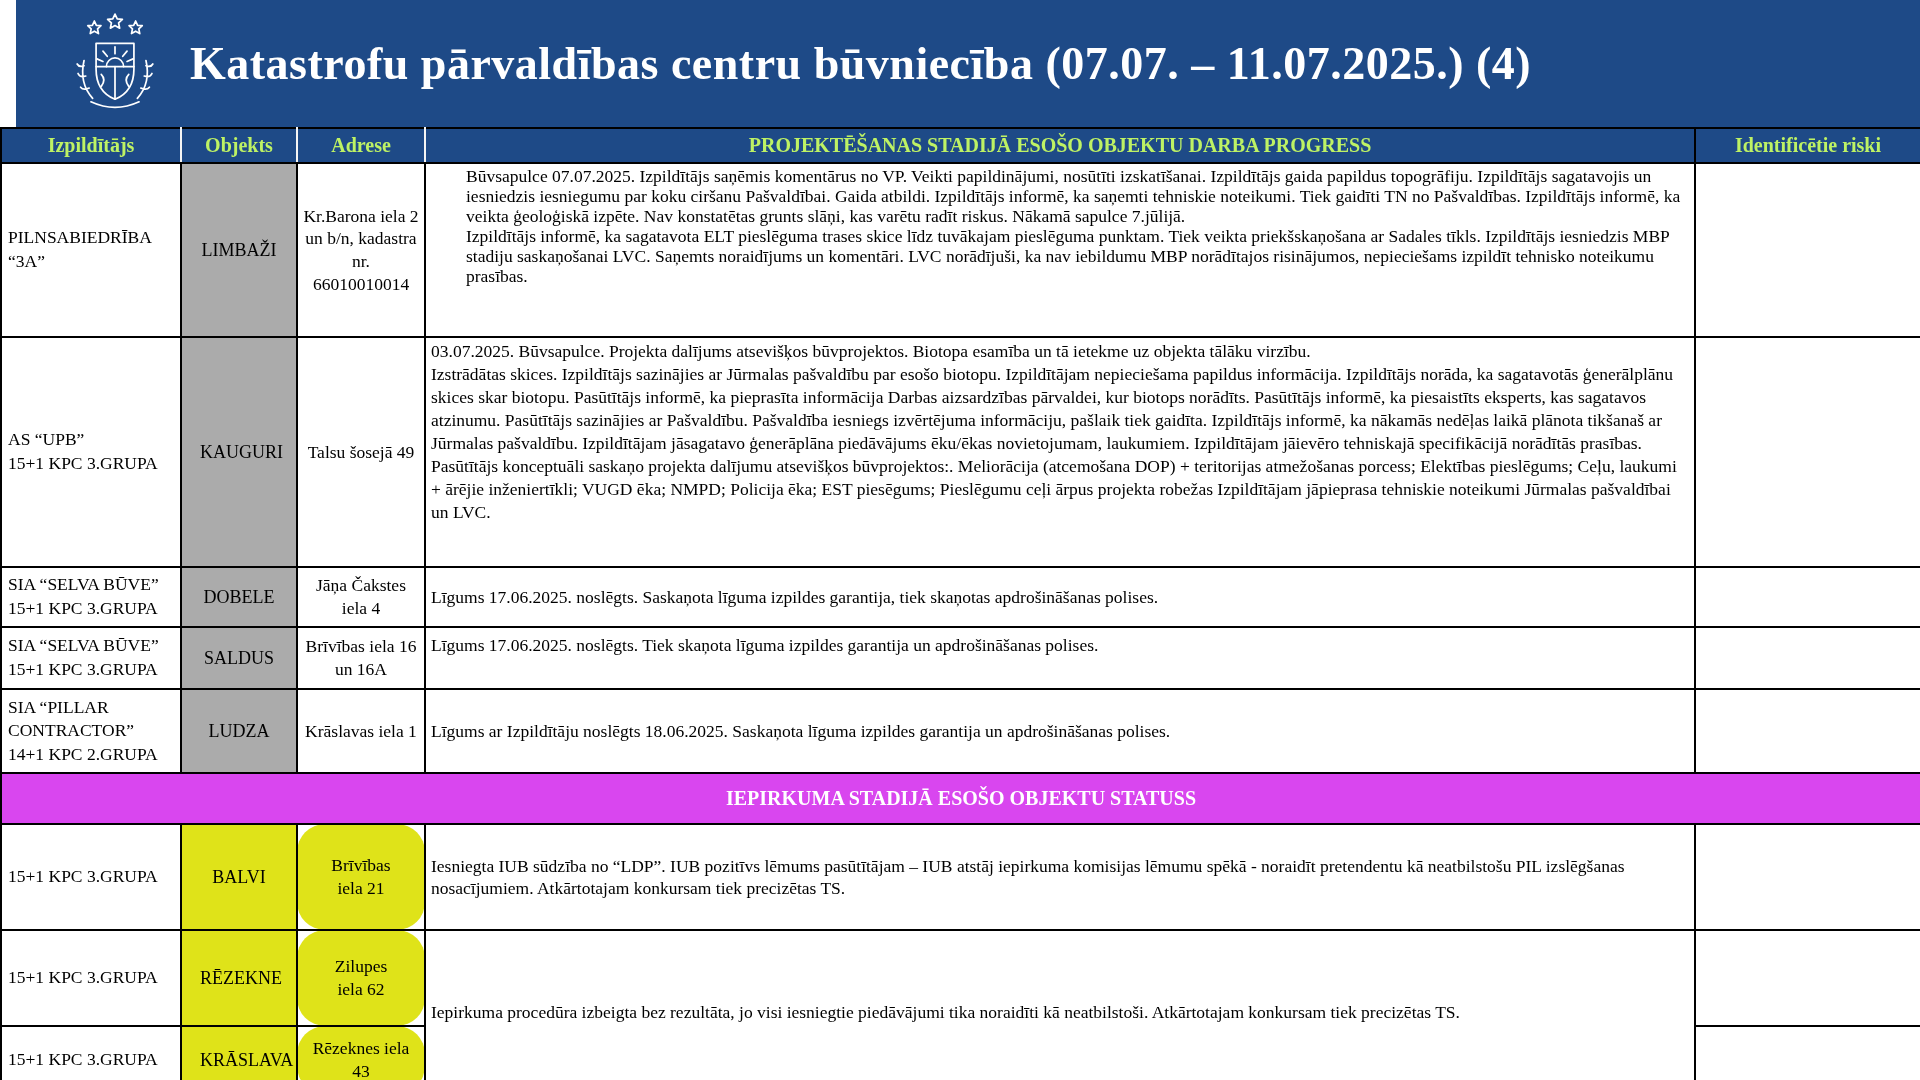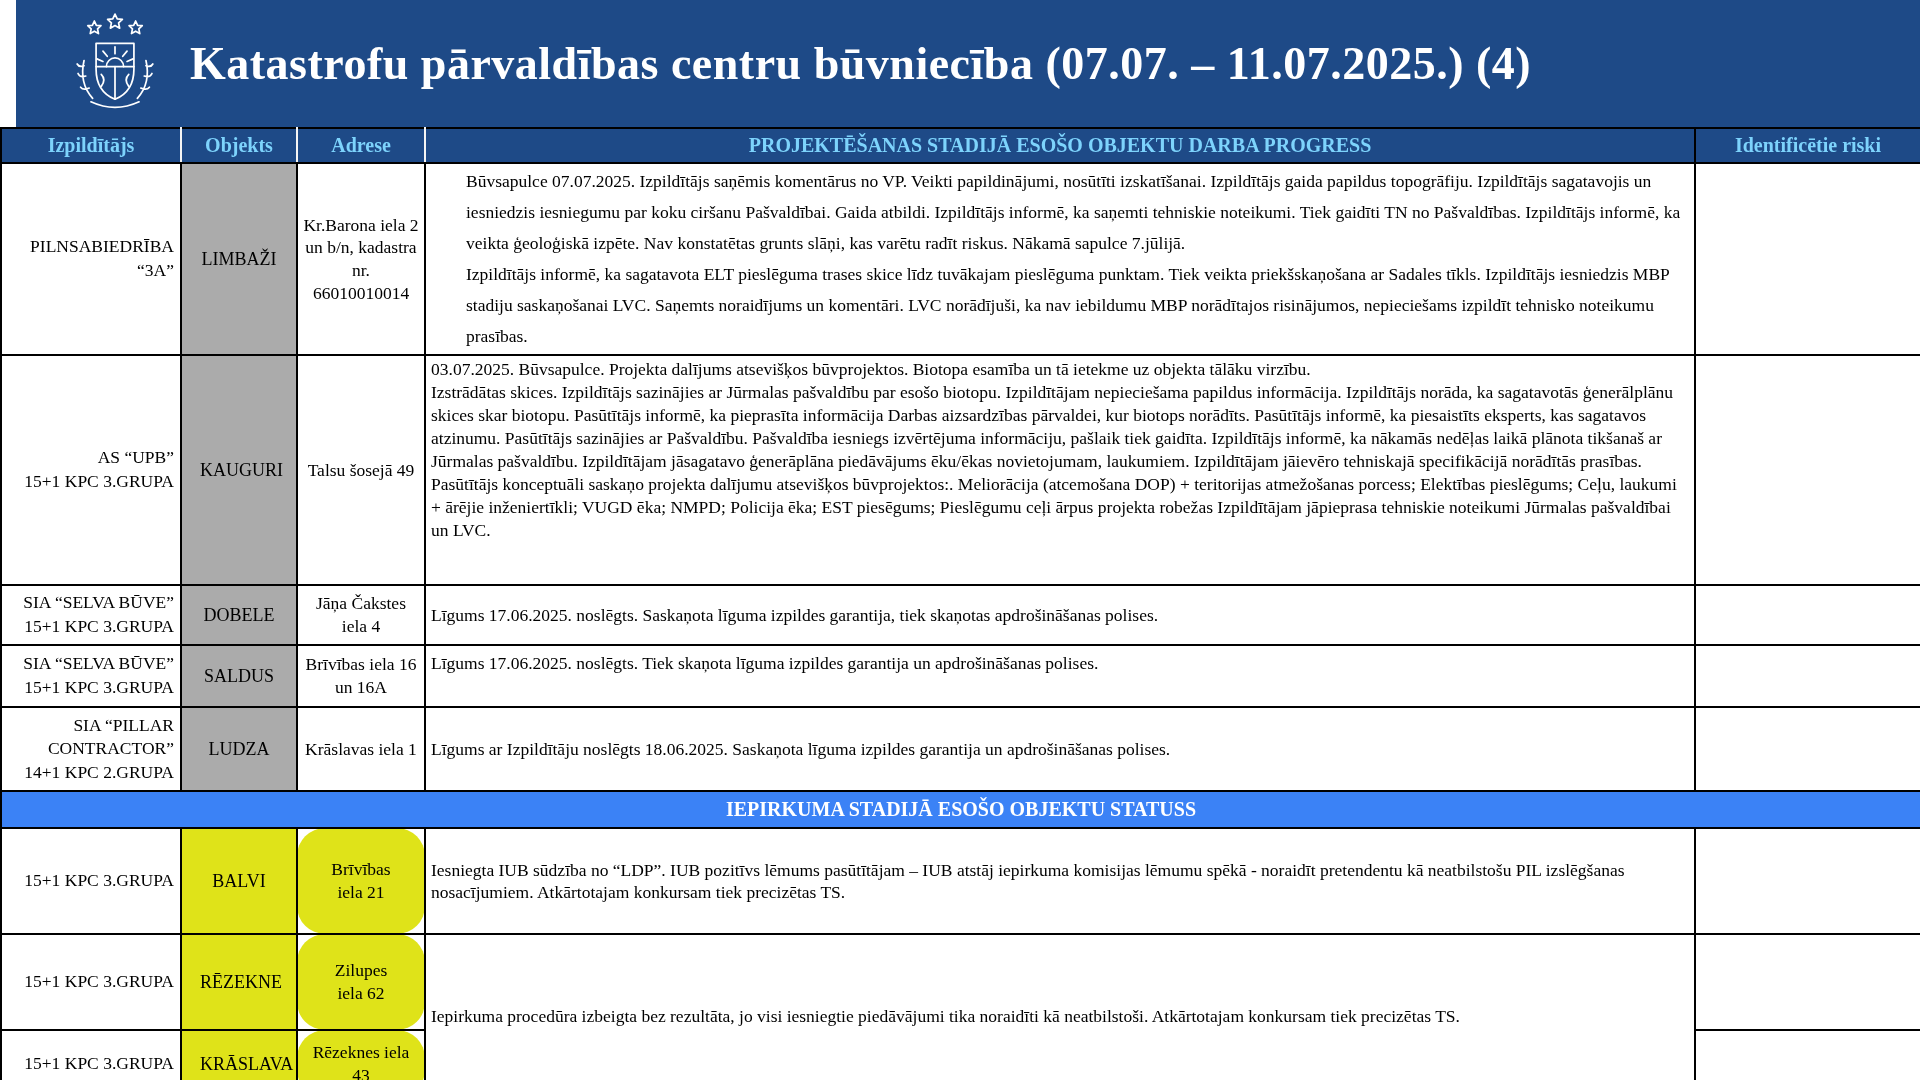--- a/index.html
+++ b/index.html
@@ -24,39 +24,39 @@
   }
   
   table{
     position:absolute;left:0;top:127px;
     border-collapse:collapse;table-layout:fixed;width:1920px;
   }
   col.c1{width:180px}col.c2{width:116px}col.c3{width:128px}col.c4{width:1270px}col.c5{width:226px}
   td,th{box-sizing:border-box;}
   td{border:2px solid #000;}
   .hdr th{
-    background:#1e4a87;color:#7dd3fc;font-weight:bold;font-size:20px;
+    background:#1e4a87;color:#bef264;font-weight:bold;font-size:20px;
     border-top:2px solid #000;border-bottom:2px solid #000;
     border-left:2px solid #f5f5f5;border-right:2px solid #f5f5f5;
     padding:2px 2px;
   }
   .hdr th:first-child{border-left-color:#000}
   .hdr th:nth-child(4){border-right:2px solid #000}
   .hdr th:last-child{border-right-color:#000}
   .section-row td{
-    background:#3b82f6;color:#fff;font-weight:bold;font-size:20px;
-    text-align:center;padding:6px;
+    background:#d946ef;color:#fff;font-weight:bold;font-size:20px;
+    text-align:center;padding:13px;
   }
-  .c-exec{font-size:17.5px;text-align:right;vertical-align:middle;padding:2px 6px;line-height:1.35;}
+  .c-exec{font-size:17.5px;text-align:left;vertical-align:middle;padding:2px 6px;line-height:1.35;}
   .c-obj{font-size:18px;text-align:center;vertical-align:middle;padding:18px;}
   .c-addr{font-size:17.5px;text-align:center;vertical-align:middle;padding:2px 4px;line-height:1.3;border-radius:28px;}
   .c-prog{font-size:17.5px;text-align:left;vertical-align:middle;padding:2px 10px 2px 5px;white-space:pre-line;line-height:22px;}
   .c-risk{background:#fff;}
   .v-top{vertical-align:top;}
-  .lh28{line-height:31px;padding-left:40px;}
+  .lh28{line-height:20px;padding-left:40px;}
   .lh23{line-height:23px;border-radius:28px;}
   .bg-gray{background:#ababab;}
   .bg-yellow{background:#dfe319;}
   .h-hdr{height:35px}.h-r1{height:174px}.h-r2{height:230px}.h-r3{height:60px}
   .h-r4{height:62px}.h-r5{height:84px}.h-sec{height:36px}
   .h-r6{height:106px}.h-r7{height:96px}.h-r8{height:68px}
 </style>
 </head>
 <body>
 

